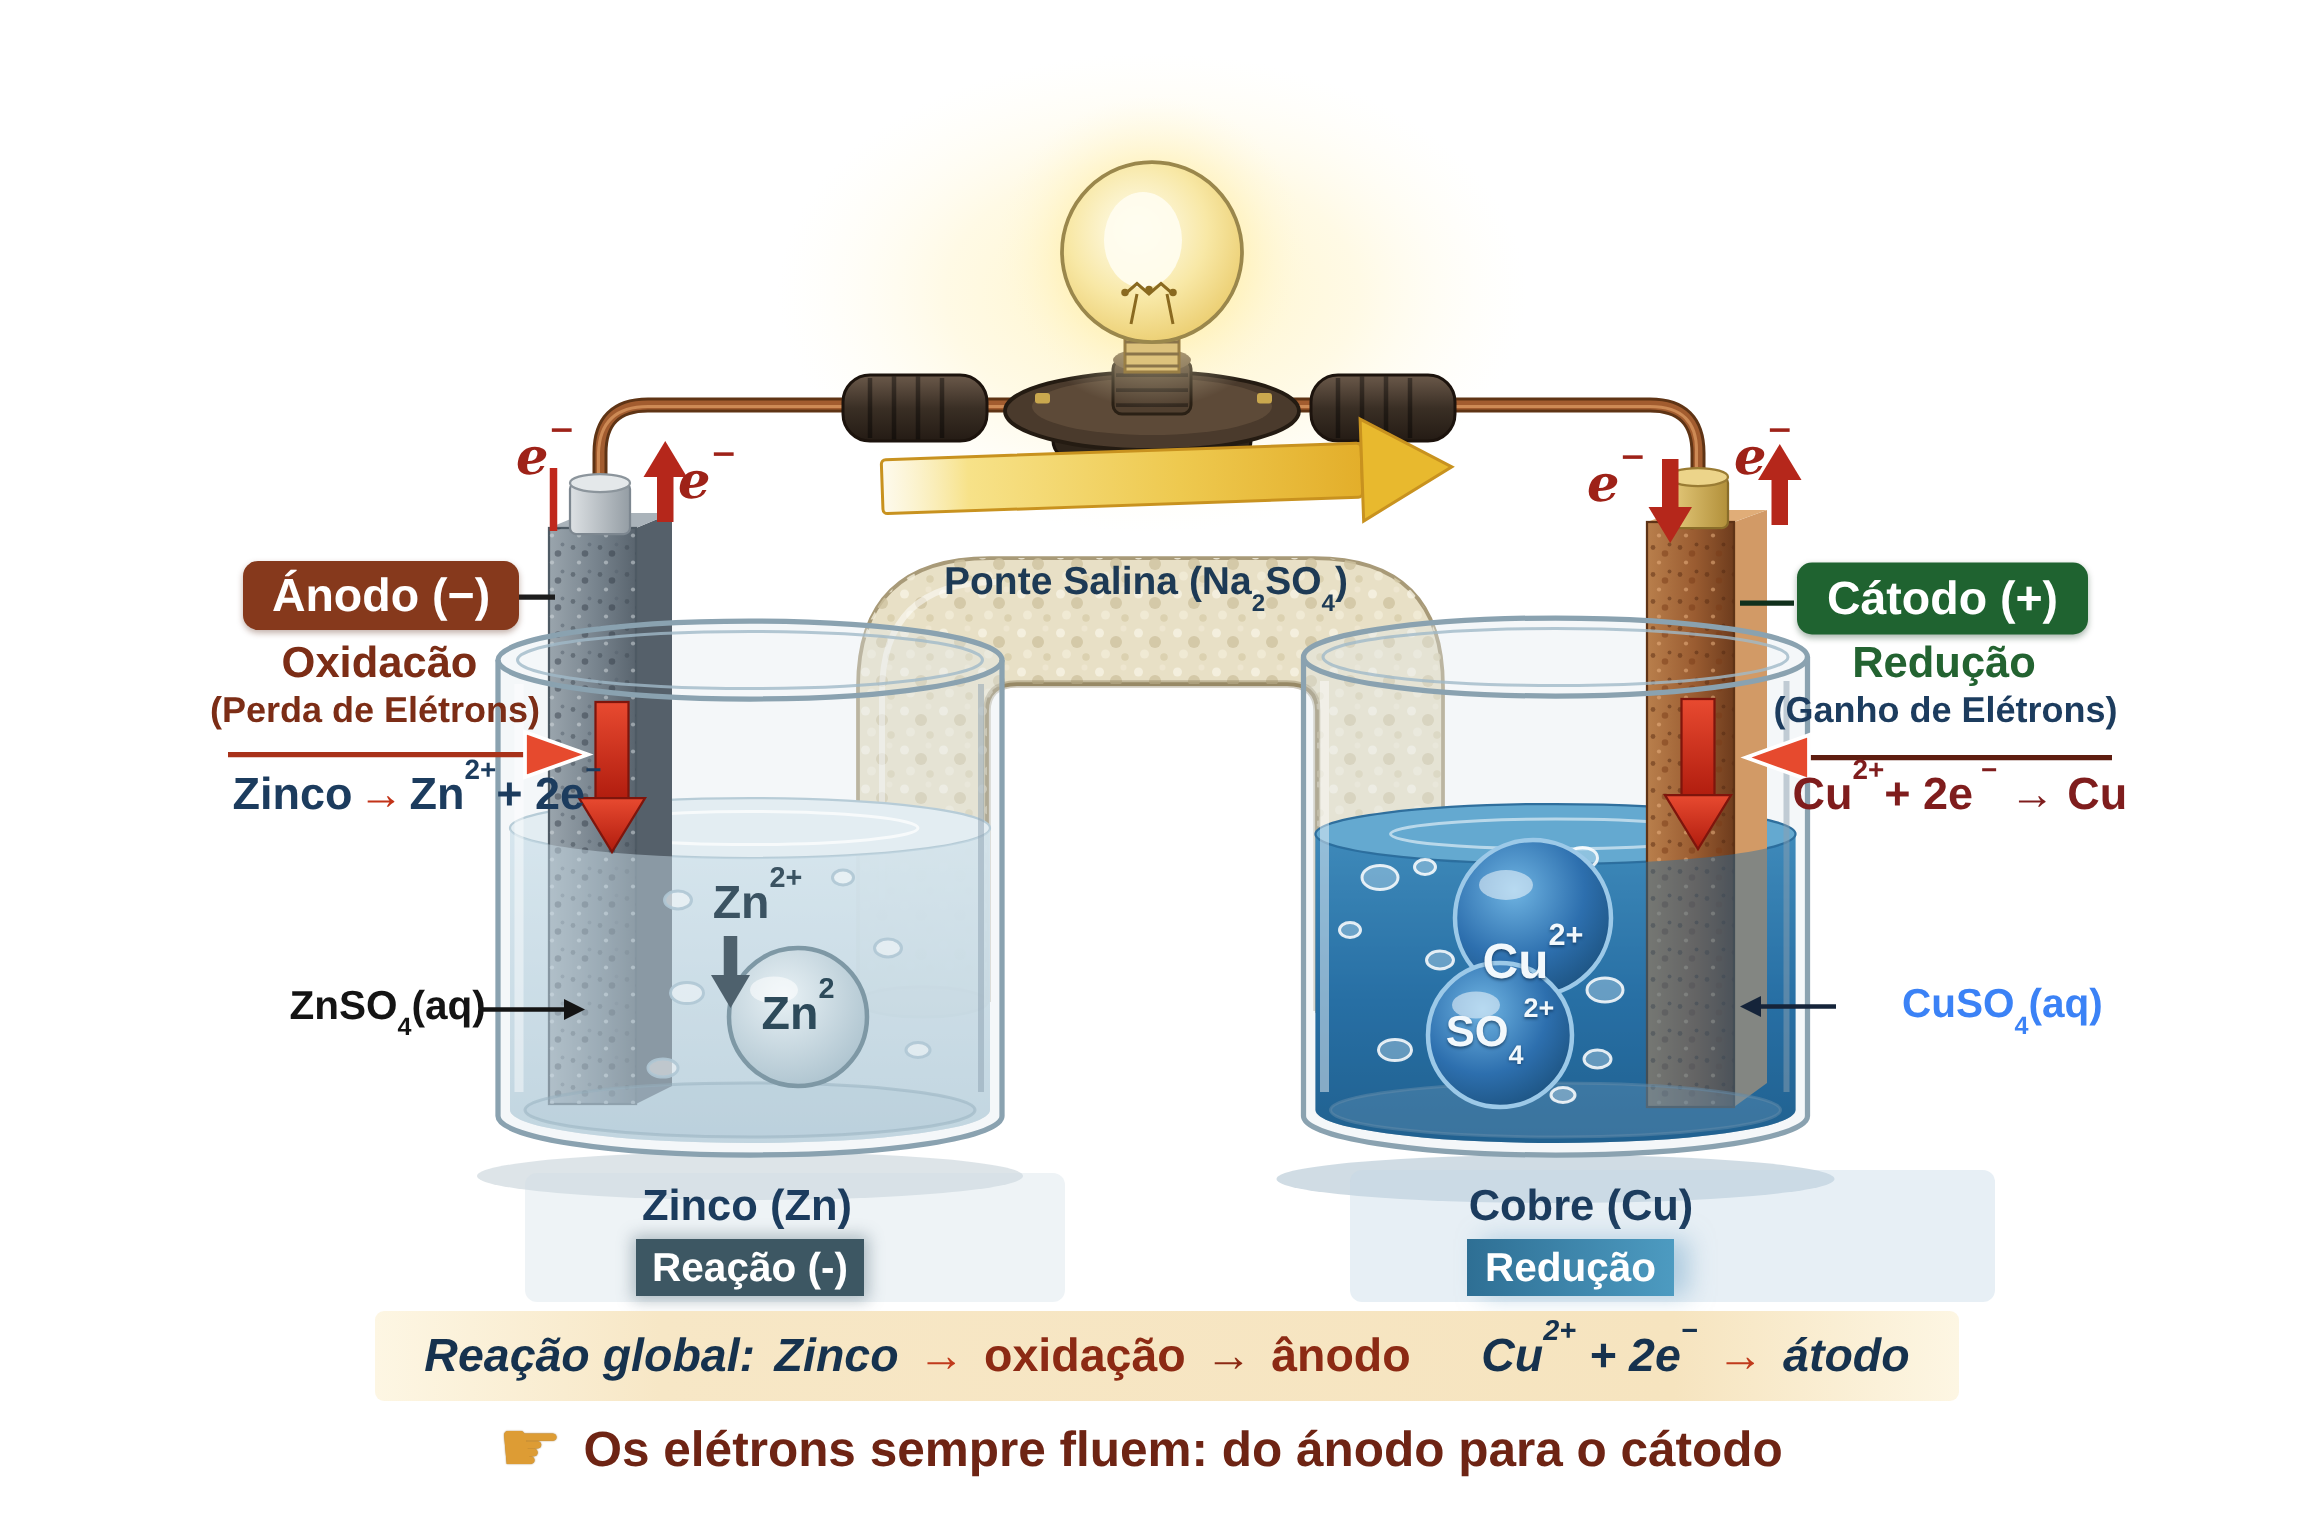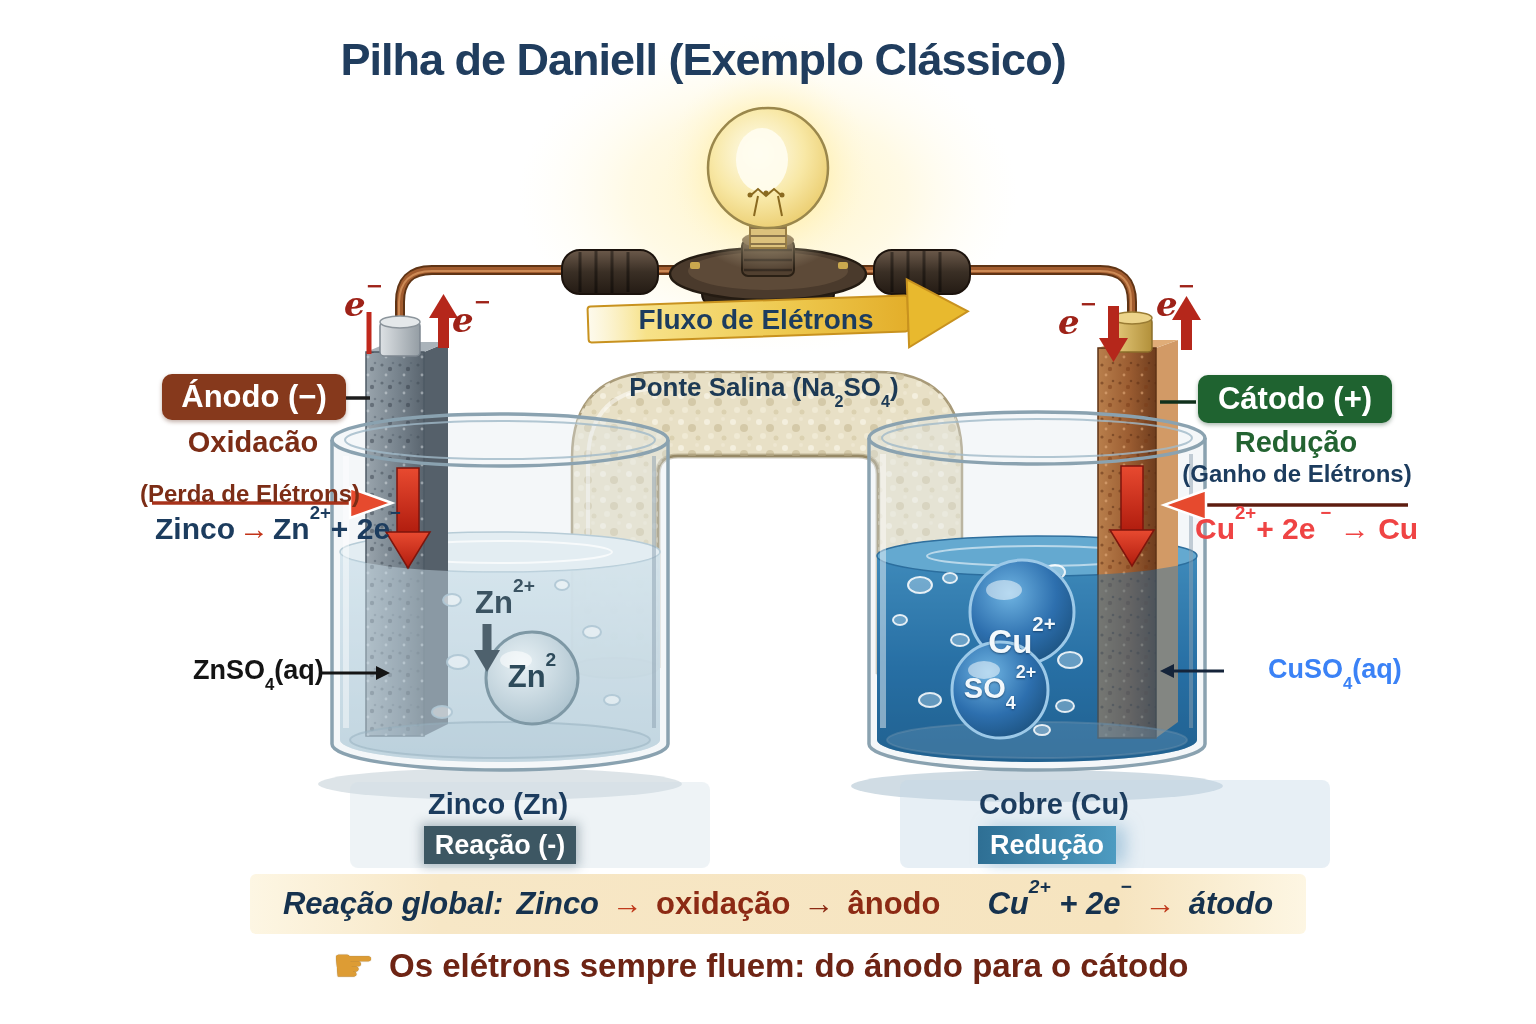--- a/index.html
+++ b/index.html
@@ -9,26 +9,26 @@
   .lbl{position:absolute;white-space:nowrap;font-weight:bold;line-height:1.05;}
   .c{transform:translateX(-50%);}
   .navy{color:#1c3c5e;}
   .title{font-size:45px;color:#203d5e;letter-spacing:-1px;}
   .fluxo{font-size:28px;color:#1c3c5e;}
   .ponte{font-size:26px;color:#1d3a55;}
   .badge{border-radius:10px;color:#fff;text-align:center;}
   .anodo-badge{background:#86391c;font-size:31px;line-height:46px;width:184px;height:46px;box-shadow:0 2px 4px rgba(80,30,10,.35);}
   .catodo-badge{background:#1f6330;font-size:31px;line-height:48px;width:194px;height:48px;box-shadow:0 2px 4px rgba(10,50,20,.35);}
   .oxid{font-size:29px;color:#7c2d16;}
-  .perda{font-size:24px;color:#7c2d16;margin-top:20px;}
+  .perda{font-size:24px;color:#7c2d16;}
   .reducao{font-size:29px;color:#236331;}
   .ganho{font-size:24px;color:#1c3c5e;}
   .eq{font-size:30px;}
   .eq .r{color:#c23318;padding:0 4px;}
-  .eq-right{color:#ef4444;}
+  .eq-right{color:#7f1d1d;}
   .sol{font-size:27px;color:#141414;}
   .sol-cu{color:#3b82f6;margin-left:41px;}
   .ion{font-size:31px;color:#3b5362;}
   .bub-zn{font-size:31px;color:#2d4a5a;}
   .bub-w{color:#f2f8fc;text-shadow:0 1px 2px rgba(10,40,70,.6);}
   .bub-cu{font-size:33px;}
   .bub-so4{font-size:29px;}
   .esym{font-family:"DejaVu Serif",serif;font-style:italic;font-size:34px;color:#9e2218;}
   .cap{font-size:29px;color:#1c3c5e;}
   .bot-badge{color:#fff;font-size:27px;text-align:center;line-height:38px;height:38px;}
@@ -306,23 +306,21 @@
     <path d="M369,312 V354" stroke="#c0281c" stroke-width="5"></path>
     <rect x="438" y="314" width="11" height="34"></rect>
     <polygon points="429,318 458,318 443.5,294"></polygon>
     <rect x="1108" y="306" width="11" height="34"></rect>
     <polygon points="1099,338 1128,338 1113.5,362"></polygon>
     <rect x="1181" y="316" width="11" height="34"></rect>
     <polygon points="1172,320 1201,320 1186.5,296"></polygon>
   </g>
 </svg>
 
-<div class="lbl c title" style="left:703px;top:36px;">Pilha de Daniell (Exemplo Clássico)</div>
-
-<div class="lbl c fluxo" style="left:756px;top:305px;">Fluxo de Elétrons</div>
+
 <div class="lbl c ponte" style="left:764px;top:374px;">Ponte Salina (Na<sub>2</sub>SO<sub>4</sub>)</div>
 
 <div class="lbl esym" style="left:344px;top:286px;">e<sup>−</sup></div>
 <div class="lbl esym" style="left:452px;top:302px;">e<sup>−</sup></div>
 <div class="lbl esym" style="left:1058px;top:304px;">e<sup>−</sup></div>
 <div class="lbl esym" style="left:1156px;top:286px;">e<sup>−</sup></div>
 
 <div class="lbl badge anodo-badge" style="left:162px;top:374px;">Ánodo (−)</div>
 <div class="lbl c oxid" style="left:253px;top:427px;">Oxidacão</div>
 <div class="lbl c perda" style="left:250px;top:461px;">(Perda de Elétrons)</div>

